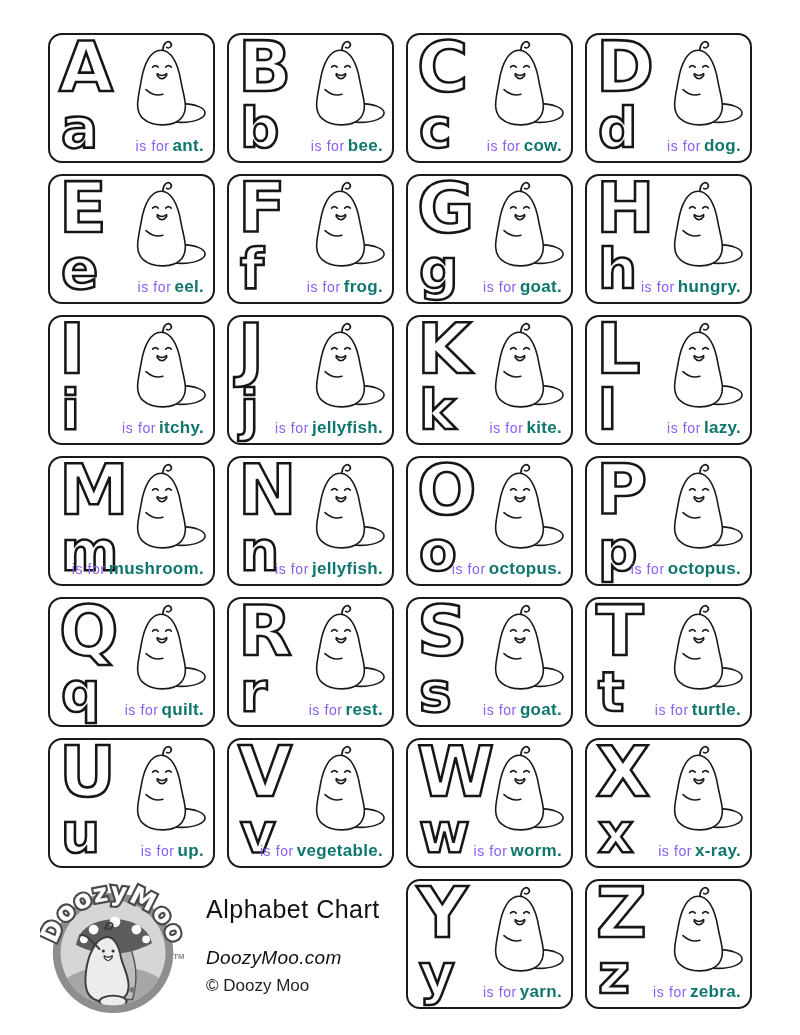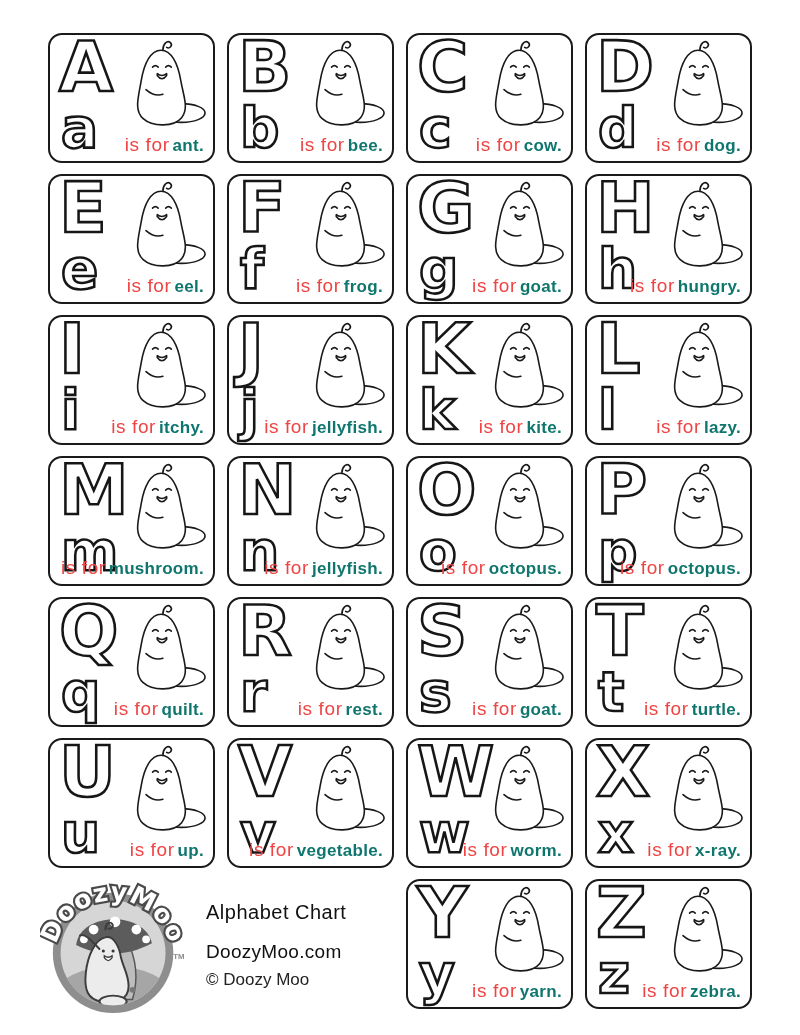--- a/index.html
+++ b/index.html
@@ -32,32 +32,32 @@
     color: #ffffff;
     -webkit-text-stroke: 2.6px #161616;
   }
   .upper { font-size: 70px; line-height: 72px; }
   .lower { font-size: 55px; line-height: 50px; margin-left: 2px; }
   .art { position: absolute; right: 3px; top: 3px; }
   .caption {
     position: absolute; right: 9px; bottom: 5px;
     white-space: nowrap; z-index: 2;
   }
-  .prefix { font-size: 19px; letter-spacing: 0.6px; color: #ef4444; }
+  .prefix { font-size: 14px; letter-spacing: 0.6px; color: #8b5cf6; }
   .word { font-size: 17px; font-weight: bold; color: #0f766e; margin-left: 3px; letter-spacing: 0.3px; }
 
   .footer-block {
     grid-column: span 2;
     display: flex; align-items: flex-start;
     padding-top: 2px;
   }
   .logo-wrap { flex: 0 0 auto; margin-left: -8px; }
   .footer-text { margin-left: 16px; padding-top: 14px; color: #111; }
-  .title { font-size: 20px; letter-spacing: 0.5px; margin-top: 6px; }
-  .website { font-size: 19px; margin-top: 17px; letter-spacing: 0.3px; }
+  .title { font-size: 25px; letter-spacing: 0.5px; }
+  .website { font-size: 19px; margin-top: 23px; letter-spacing: 0.3px; font-style: italic; }
   .copyright { font-size: 17px; margin-top: 7px; color: #222; }
 </style>
 </head>
 <body>
 
 <div class="grid" id="grid">
 
   <div class="card">
     <div class="letters">
       <div class="letter upper">A</div>

